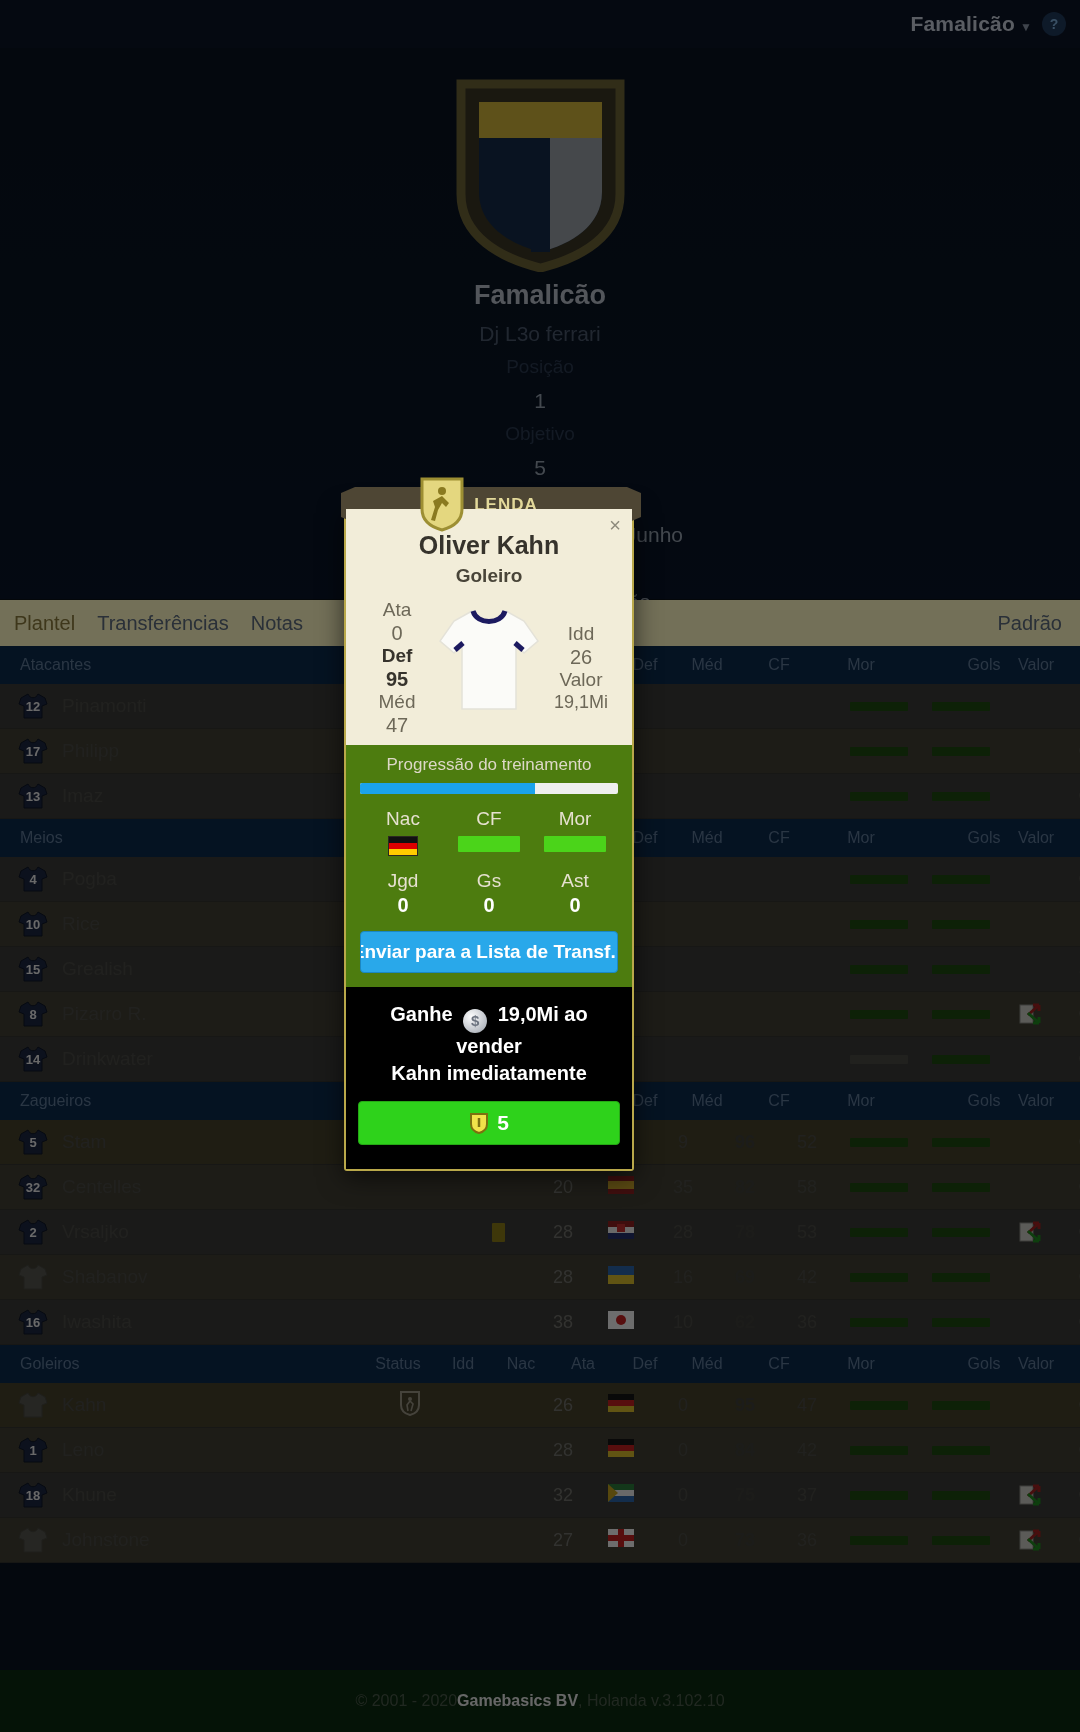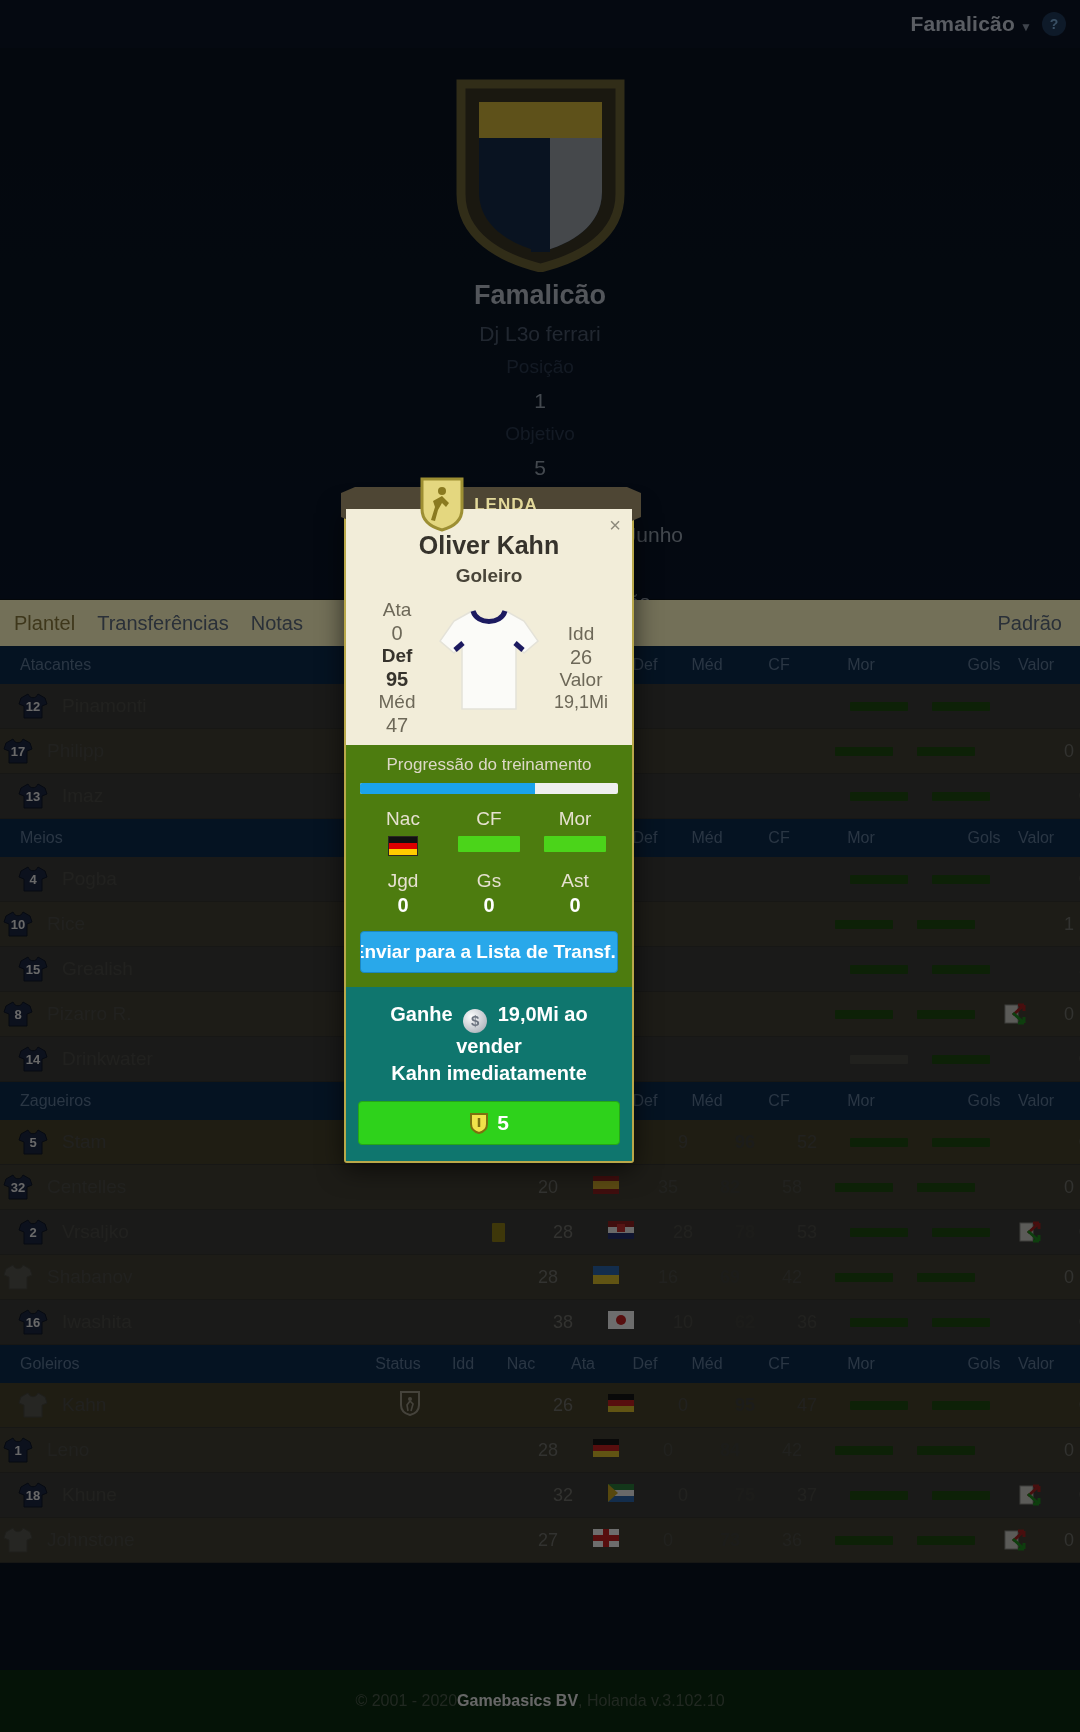--- a/index.html
+++ b/index.html
@@ -60,21 +60,21 @@
   .col.bar { flex: 0 0 82px; }
   .col.tr { flex: 0 0 56px; }
   .col.gols { flex: 0 0 52px; }
   .col.valor { flex: 1; text-align: left; padding-left: 8px; }
 
   .row {
     height: 45px; display: flex; align-items: center;
     background: #3b3b38; border-bottom: 1px solid #333330;
     color: #6f6f6a; font-size: 18px;
   }
-  .row.alt { background: #403f33; justify-content: center; }
+  .row.alt { background: #403f33; }
   .row.hl  { background: #45412c; }
   .row .name-cell { flex: 0 0 360px; display: flex; align-items: center; gap: 14px; padding-left: 18px; }
   .shirt { width: 30px; height: 28px; position: relative; flex: 0 0 30px; }
   .pname { color: #4a4a46; font-size: 19px; }
   .v-bold { color: #3f3f3b; font-weight: bold; }
   .v-dim  { color: #4b4b46; }
   .greenbar { width: 58px; height: 9px; background: #1d4a10; border-radius: 1px; margin: 0 auto; }
   .greenbar.empty { background: #4a4a44; }
   .cardicon { width: 13px; height: 19px; background: #8a7a18; border-radius: 1px; margin: 0 auto; }
   .tr-ic { width: 24px; height: 24px; margin: 0 auto; position: relative; }
@@ -127,21 +127,21 @@
   .g-lbl { font-size: 19px; color: #e6e1d0; }
   .g-val { font-size: 20px; color: #fff; font-weight: bold; margin-top: 2px; }
   .g-bar { width: 62px; height: 16px; background: #4bd41a; margin: 6px auto 0; border-radius: 1px; }
   .flag-de { width: 30px; height: 20px; margin: 6px auto 0; border: 1px solid #2b2820; }
   .m-btn {
     margin-top: 14px; height: 42px; background: #29a8ea; border: 1px solid #1b87c2;
     border-radius: 4px; color: #fff; font-size: 19px; font-weight: bold;
     display: flex; align-items: center; justify-content: center; overflow: hidden; white-space: nowrap;
   }
 
-  .m-promo { background: #0f766e; padding: 14px 12px 16px; }
+  .m-promo { background: #000000; padding: 14px 12px 24px; }
   .promo-txt { text-align: center; color: #fff; font-size: 20px; font-weight: bold; line-height: 1.35; }
   .silvercoin {
     width: 24px; height: 24px; border-radius: 50%;
     background: radial-gradient(circle at 35% 32%, #fdfdfd, #b9bec5 70%, #8f959d);
     display: inline-block; vertical-align: -5px; margin: 0 5px;
     color: #6d7480; font-size: 15px; font-weight: bold; text-align: center; line-height: 24px;
   }
   .promo-btn {
     margin-top: 14px; height: 44px; background: #2ed21b; border: 1px solid #25a815;
     border-radius: 4px; display: flex; align-items: center; justify-content: center; gap: 8px;

